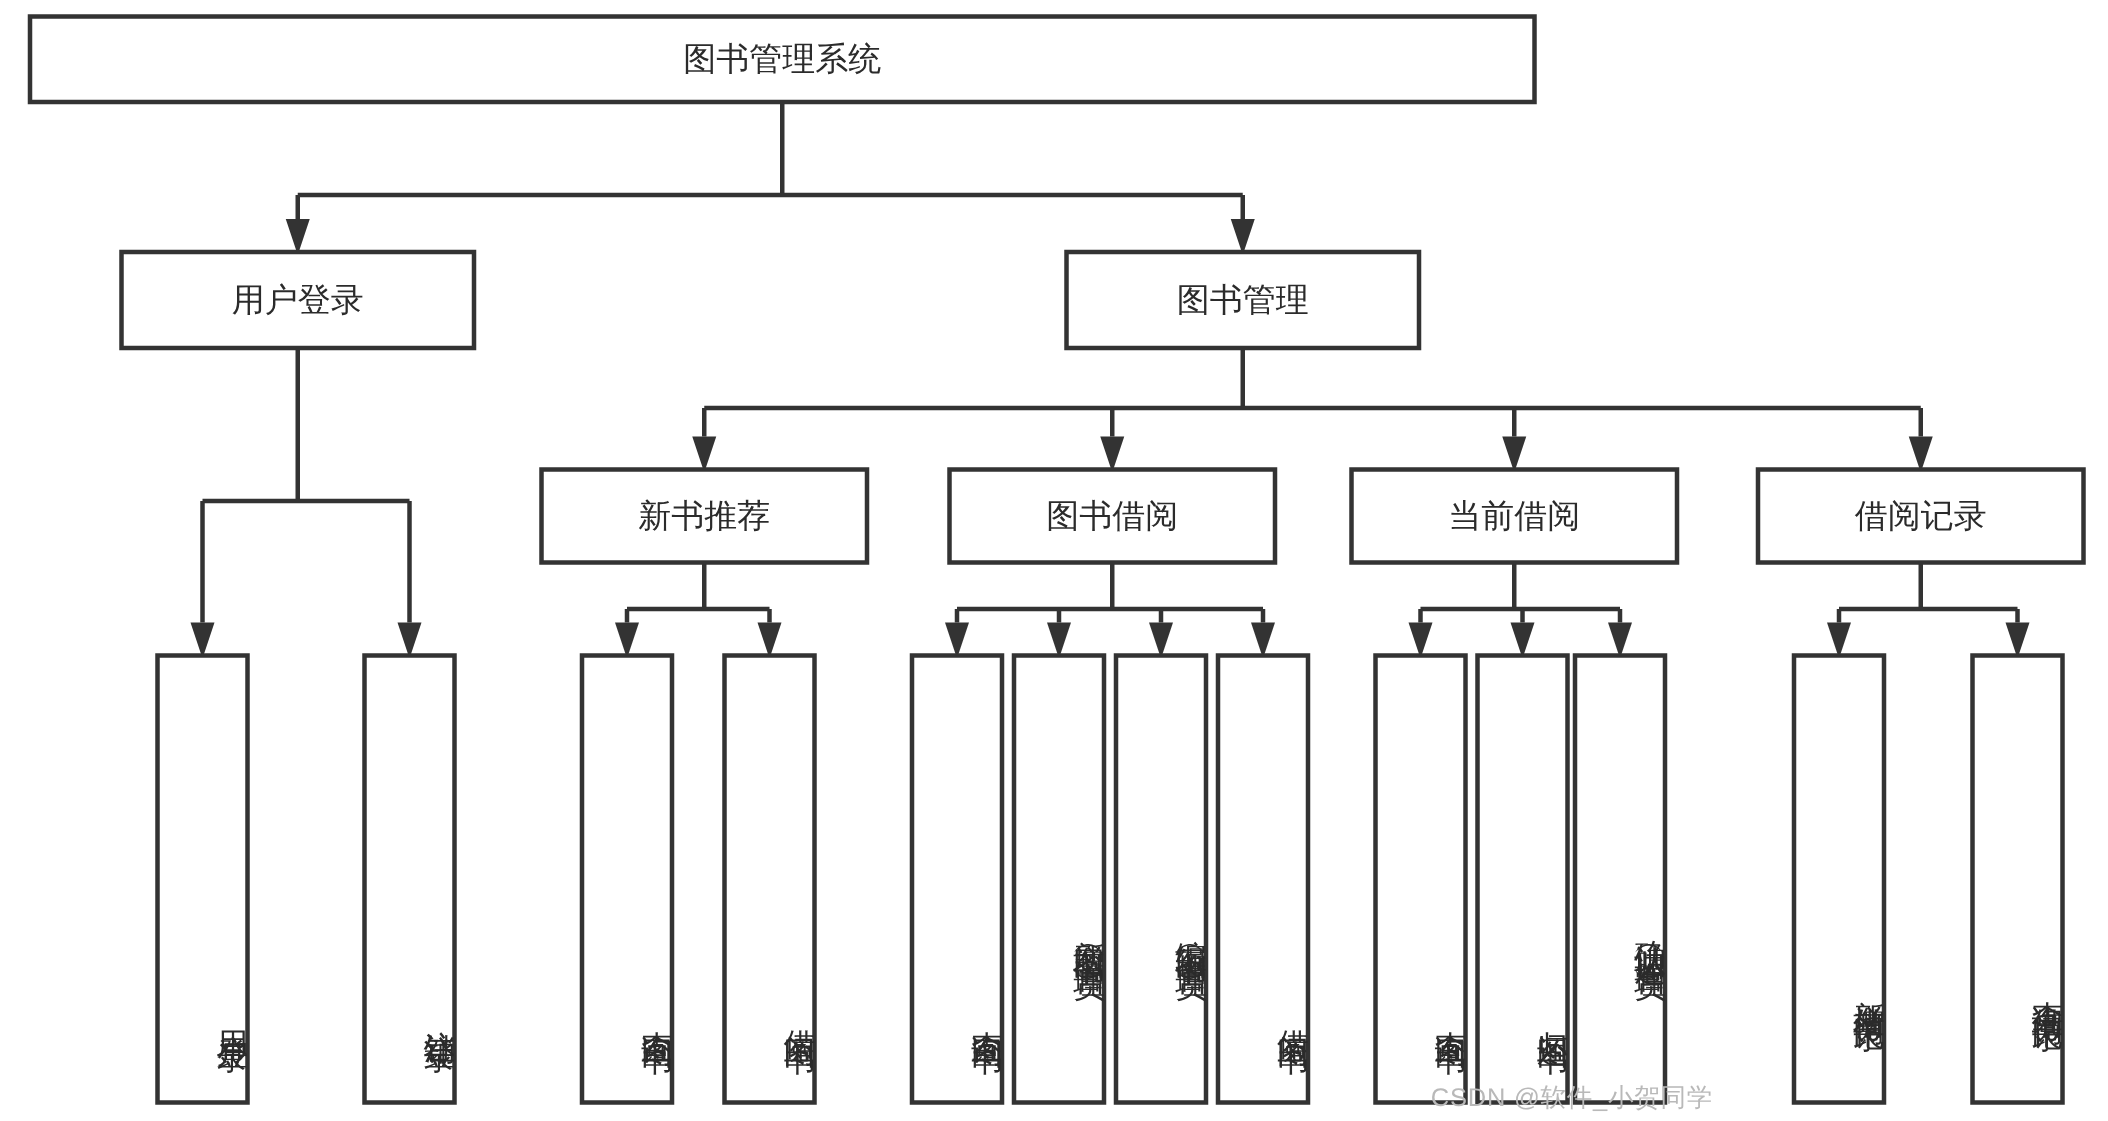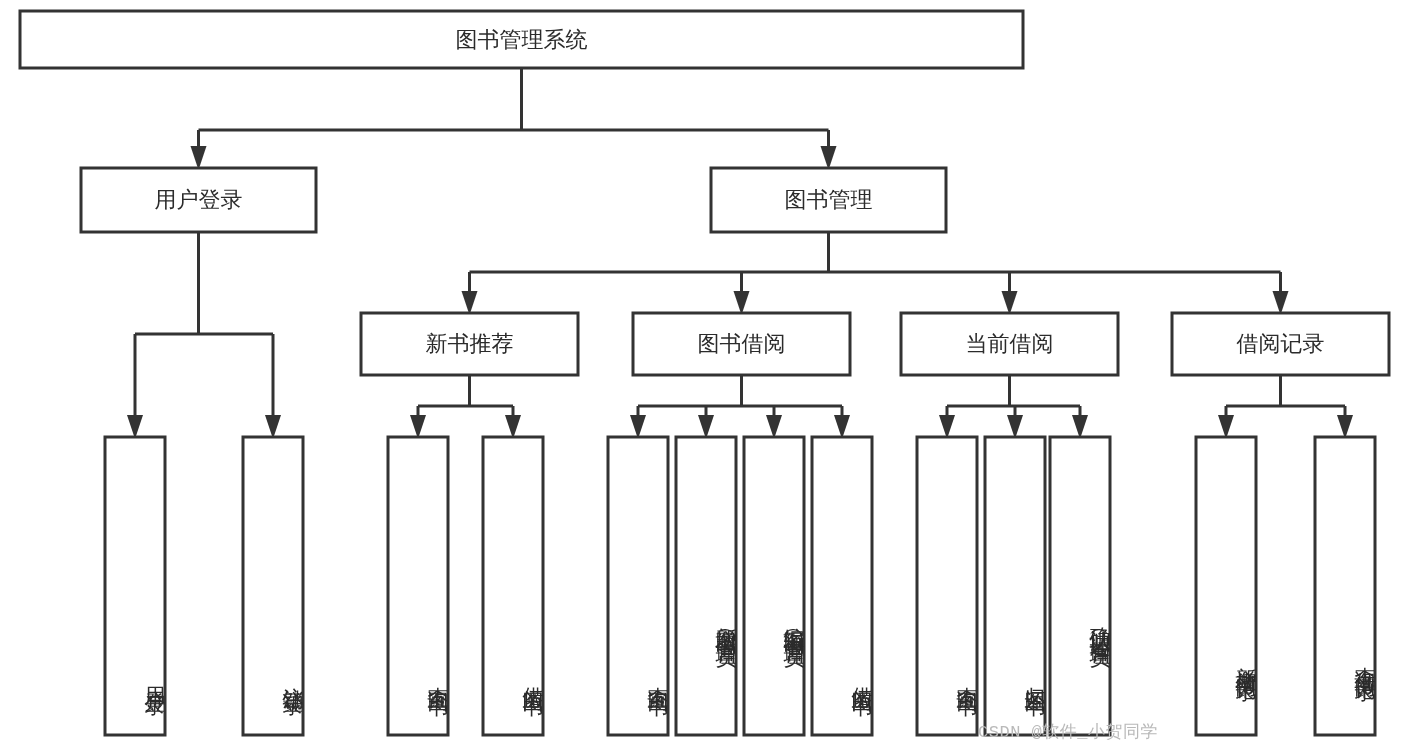--- a/index.html
+++ b/index.html
@@ -60,23 +60,23 @@
     letter-spacing: 3px;
     line-height: 1;
     display: flex;
     align-items: flex-start;
     justify-content: center;
     white-space: nowrap;
     pointer-events: none;
   }
   .watermark {
     position: absolute;
-    right: 8px;
+    right: 24px;
     bottom: 4px;
-    font-family: Liberation Mono, monospace;
+    font-family: Liberation Sans, sans-serif;
     font-size: 17px;
     color: #b9b9b9;
     letter-spacing: 0.5px;
     white-space: nowrap;
   }
 </style>
 </head>
 <body>
 
 <div id="diagram-root">

